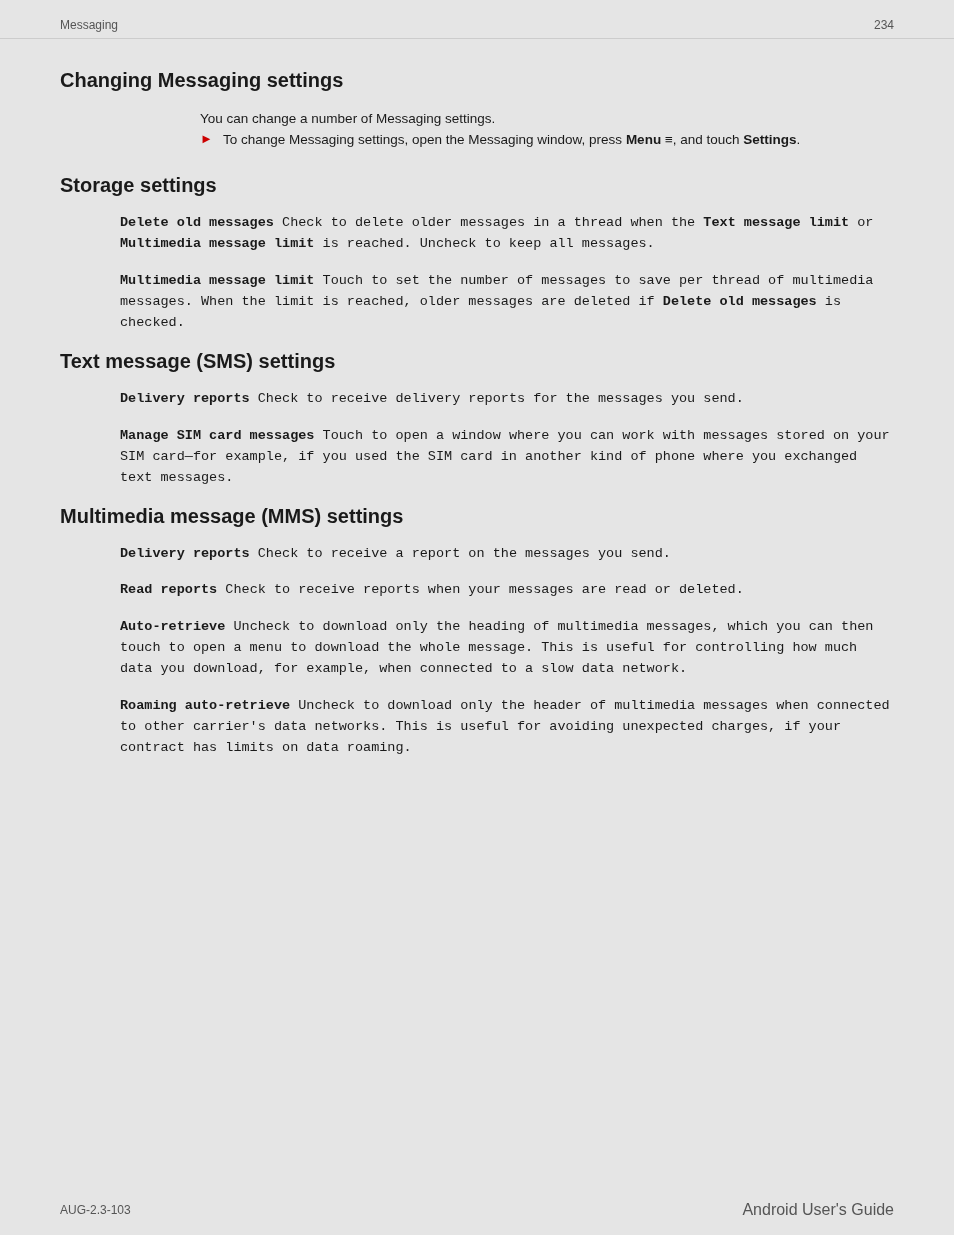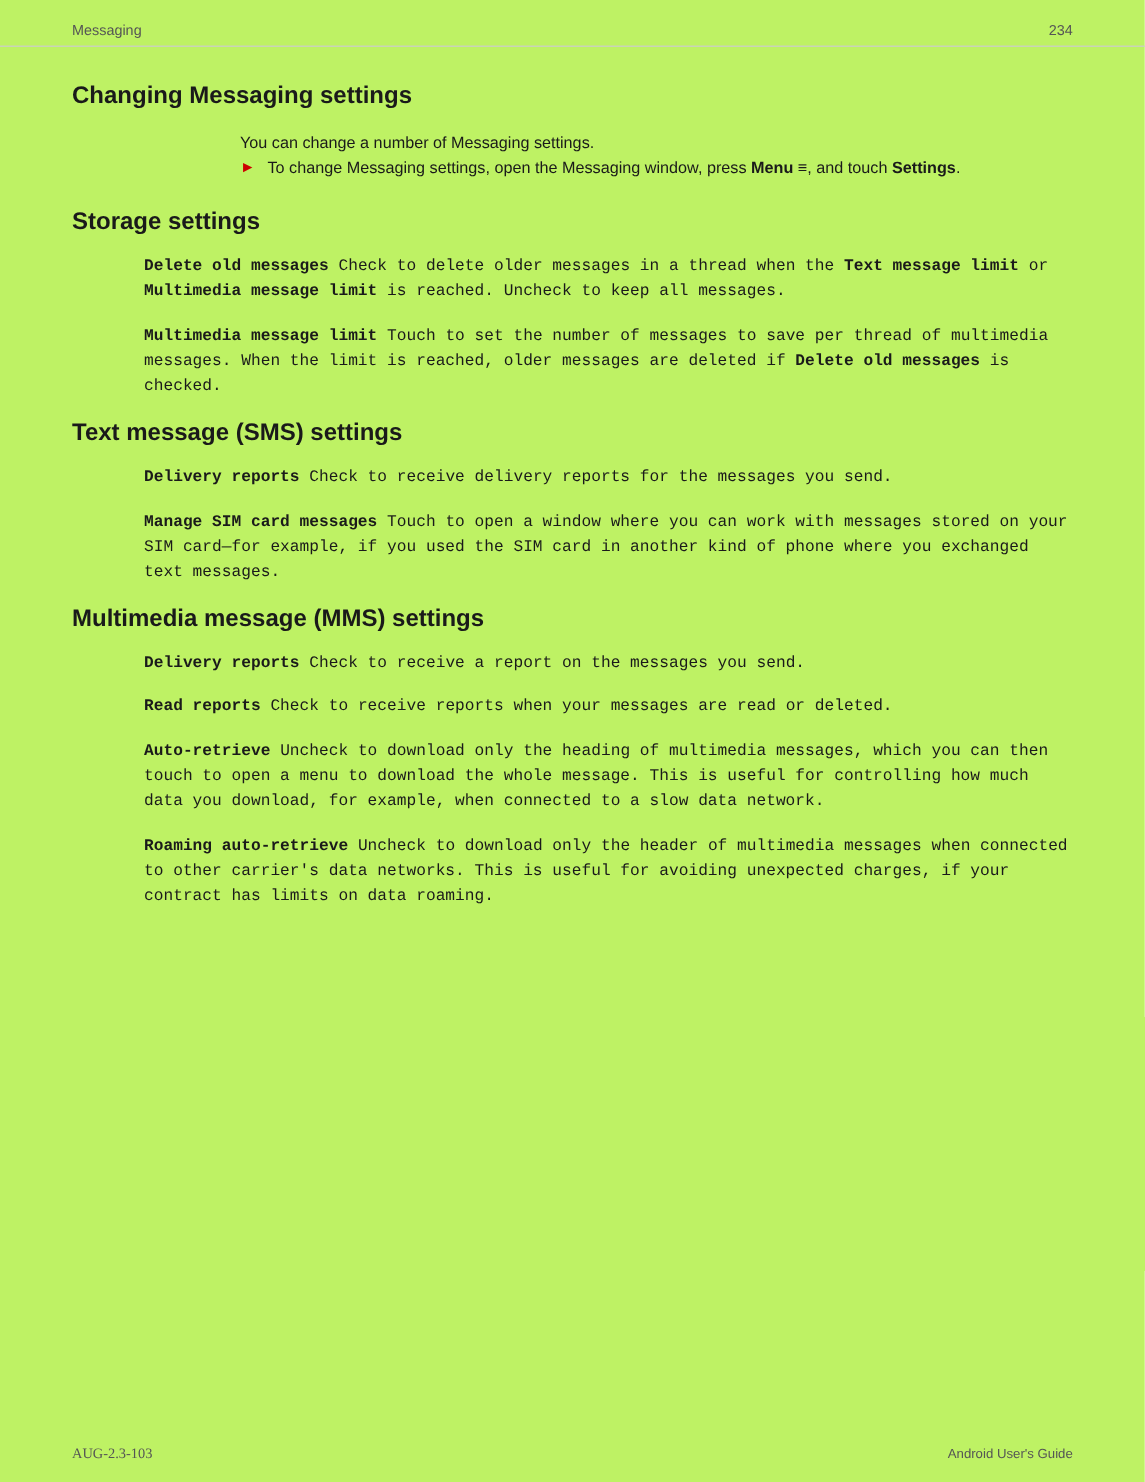--- a/index.html
+++ b/index.html
@@ -14,21 +14,21 @@
       font-size: 14px;
       color: #1a1a1a;
       width: 954px;
       min-height: 1235px;
       position: relative;
     }
 
     .page-container {
       width: 954px;
       min-height: 1235px;
-      background: #bef264;
+      background: #e5e5e5;
       padding: 0;
       position: relative;
     }
 
     .header-bar {
       display: flex;
       justify-content: space-between;
       align-items: center;
       padding: 18px 60px 6px 60px;
       border-bottom: 1px solid #cccccc;
@@ -117,25 +117,24 @@
       position: absolute;
       bottom: 0;
       left: 0;
       right: 0;
       border-top: none;
     }
 
     .footer-left {
       font-size: 12px;
       color: #555555;
-      font-family: Liberation Serif, serif;
     }
 
     .footer-right {
-      font-size: 11px;
+      font-size: 16px;
       color: #555555;
     }
   </style>
 </head>
 <body>
 
 <div class="page-container">
 
   <div class="header-bar">
     <span class="header-left">Messaging</span>

